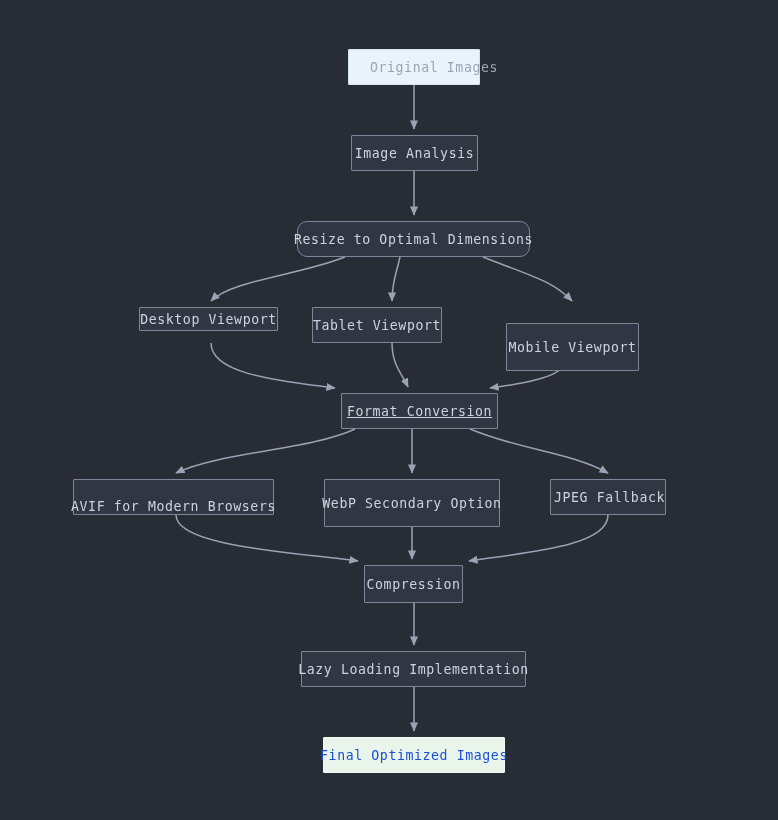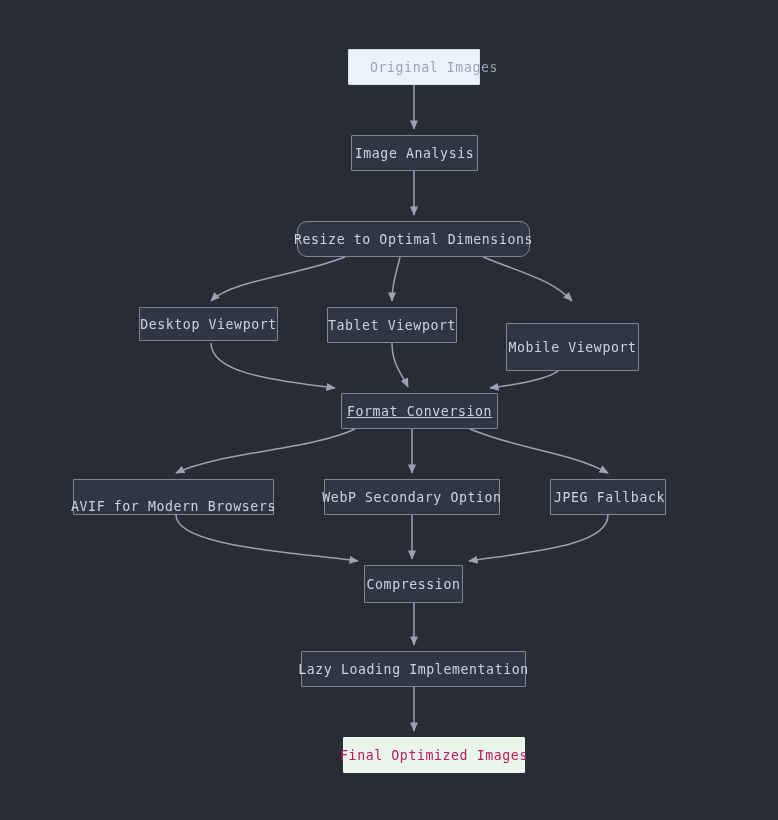--- a/index.html
+++ b/index.html
@@ -37,22 +37,21 @@
     border-radius: 1px;
   }
   .node.start {
     background: #eaf3fb;
     border-color: #d3e2ef;
     color: #9aa5b4;
   }
   .node.finish {
     background: #e9f5ea;
     border-color: #f2faf3;
-    color: #be185d;
-    margin-left: 20px;
+    color: #1d4ed8;
   }
   .node-label {
     pointer-events: none;
   }
 </style>
 </head>
 <body>
 
 <div id="diagram-root">
 
@@ -85,36 +84,36 @@
   <div id="node-group">
       <div class="node start" style="left: 348px; top: 49px; width: 132px; height: 36px; padding-left: 40px;">
         <span class="node-label">Original Images</span>
       </div>
       <div class="node" style="left: 351px; top: 135px; width: 127px; height: 36px;">
         <span class="node-label">Image Analysis</span>
       </div>
       <div class="node" style="left: 297px; top: 221px; width: 233px; height: 36px; border-radius: 10px;">
         <span class="node-label">Resize to Optimal Dimensions</span>
       </div>
-      <div class="node" style="left: 139px; top: 307px; width: 139px; height: 34px;">
+      <div class="node" style="left: 139px; top: 307px; width: 139px; height: 24px;">
         <span class="node-label">Desktop Viewport</span>
       </div>
-      <div class="node" style="left: 327px; top: 307px; width: 130px; height: 36px;">
+      <div class="node" style="left: 312px; top: 307px; width: 130px; height: 36px;">
         <span class="node-label">Tablet Viewport</span>
       </div>
       <div class="node" style="left: 506px; top: 307px; width: 133px; height: 48px; margin-top: 16px;">
         <span class="node-label">Mobile Viewport</span>
       </div>
       <div class="node" style="left: 341px; top: 393px; width: 157px; height: 36px; text-decoration: underline;">
         <span class="node-label">Format Conversion</span>
       </div>
       <div class="node" style="left: 73px; top: 479px; width: 201px; height: 36px; align-items: flex-end;">
         <span class="node-label">AVIF for Modern Browsers</span>
       </div>
-      <div class="node" style="left: 324px; top: 479px; width: 176px; height: 36px;">
+      <div class="node" style="left: 324px; top: 479px; width: 176px; height: 48px;">
         <span class="node-label">WebP Secondary Option</span>
       </div>
       <div class="node" style="left: 550px; top: 479px; width: 116px; height: 36px; justify-content: flex-end;">
         <span class="node-label">JPEG Fallback</span>
       </div>
       <div class="node" style="left: 364px; top: 565px; width: 99px; height: 38px; align-items: center;">
         <span class="node-label">Compression</span>
       </div>
       <div class="node" style="left: 301px; top: 651px; width: 225px; height: 36px;">
         <span class="node-label">Lazy Loading Implementation</span>

